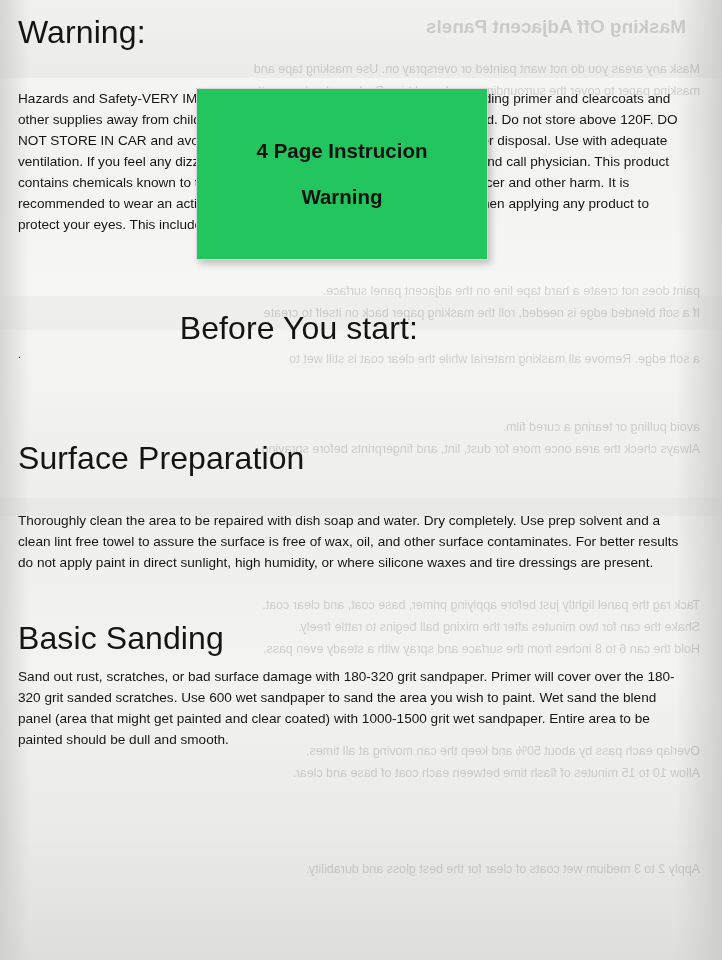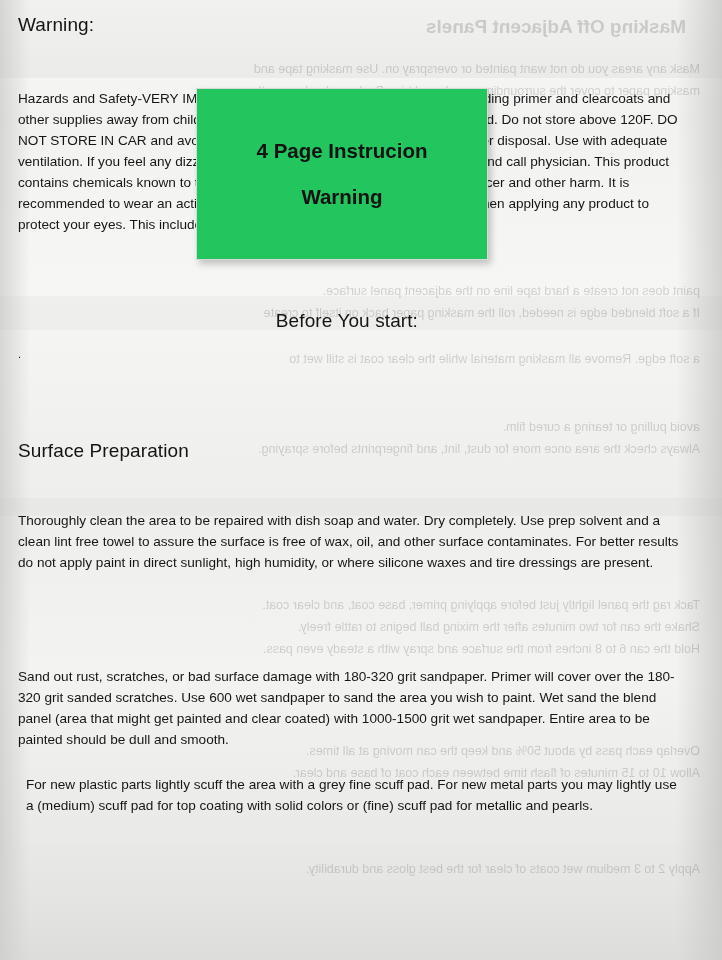--- a/index.html
+++ b/index.html
@@ -64,21 +64,21 @@
   }
 
   .content {
     position: absolute;
     inset: 0;
   }
 
   h1.section {
     margin: 0;
     font-weight: normal;
-    font-size: 19px;
+    font-size: 32px;
     letter-spacing: 0.1px;
     color: #141414;
   }
   p.body {
     margin: 0;
     font-size: 13.6px;
     line-height: 1.55;
     color: #161616;
   }
   .blk { position: absolute; }
@@ -138,22 +138,22 @@
 
     <h1 class="section blk" style="left:18px;top:14px;width:400px;">Warning:</h1>
     <p class="body blk" style="left:18px;top:88px;width:674px;">Hazards and Safety-VERY IMPORTANT Keep all aerosol touch-up paint including primer and clearcoats and other supplies away from children. Call a physician IMMEDIATELY if swallowed. Do not store above 120F. DO NOT STORE IN CAR and avoid freezing. Follow state and local laws for proper disposal. Use with adequate ventilation. If you feel any dizziness or nausea stop product use immediately and call physician. This product contains chemicals known to the state of California to cause birth defects, cancer and other harm. It is recommended to wear an active paint respirator and WEAR safety goggles when applying any product to protect your eyes. This includes the primer, paint and clearcoat.</p>
 
     <h1 class="section blk" style="left:18px;top:310px;width:400px;text-align:right;">Before You start:</h1>
     <p class="body blk" style="left:18px;top:346px;width:674px;font-size:11px;">.</p>
 
     <h1 class="section blk" style="left:18px;top:440px;width:420px;">Surface Preparation</h1>
     <p class="body blk" style="left:18px;top:510px;width:674px;">Thoroughly clean the area to be repaired with dish soap and water.  Dry completely. Use prep solvent and a clean lint free towel to assure the surface is free of wax, oil, and other surface contaminates. For better results do not apply paint in direct sunlight, high humidity, or where silicone waxes and tire dressings are present.</p>
 
+    <h1 class="section blk" style="left:18px;top:620px;width:420px;">Basic Sanding</h1>
     <p class="body blk" style="left:18px;top:666px;width:674px;">Sand out rust, scratches, or bad surface damage with 180-320 grit sandpaper. Primer will cover over the 180-320 grit sanded scratches. Use 600 wet sandpaper to sand the area you wish to paint. Wet sand the blend panel (area that might get painted and clear coated) with 1000-1500 grit wet sandpaper. Entire area to be painted should be dull and smooth.</p>
-    <p class="body blk" style="left:26px;top:774px;width:660px;">For new plastic parts lightly scuff the area with a grey fine scuff pad. For new metal parts you may lightly use a (medium) scuff pad for top coating with solid colors or (fine) scuff pad for metallic and pearls.</p>
 
     <div class="overlay-card">
       <div class="line">4 Page Instrucion</div>
       <div class="line">Warning</div>
     </div>
 
   </div>
 </div>
 
 </body></html>

